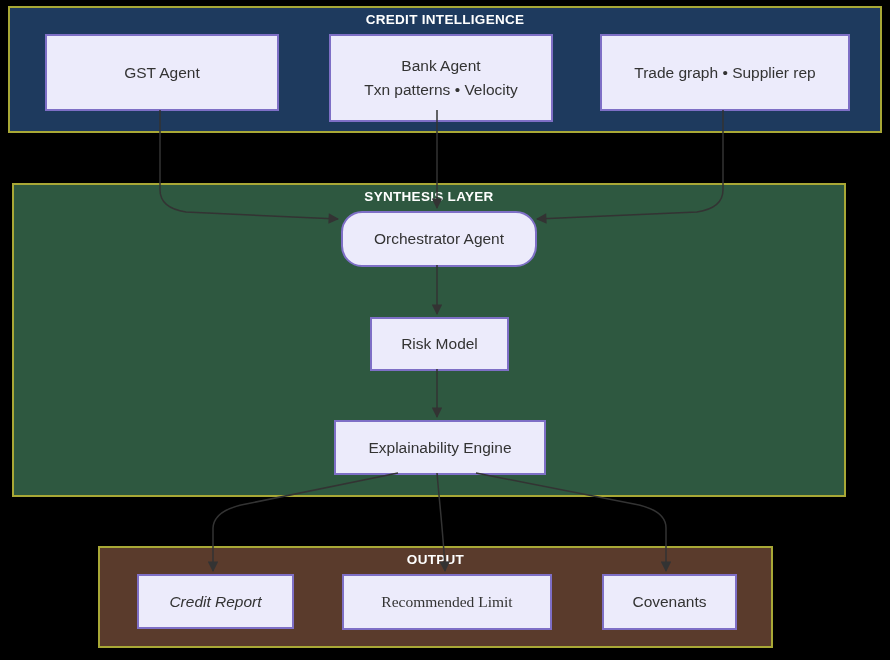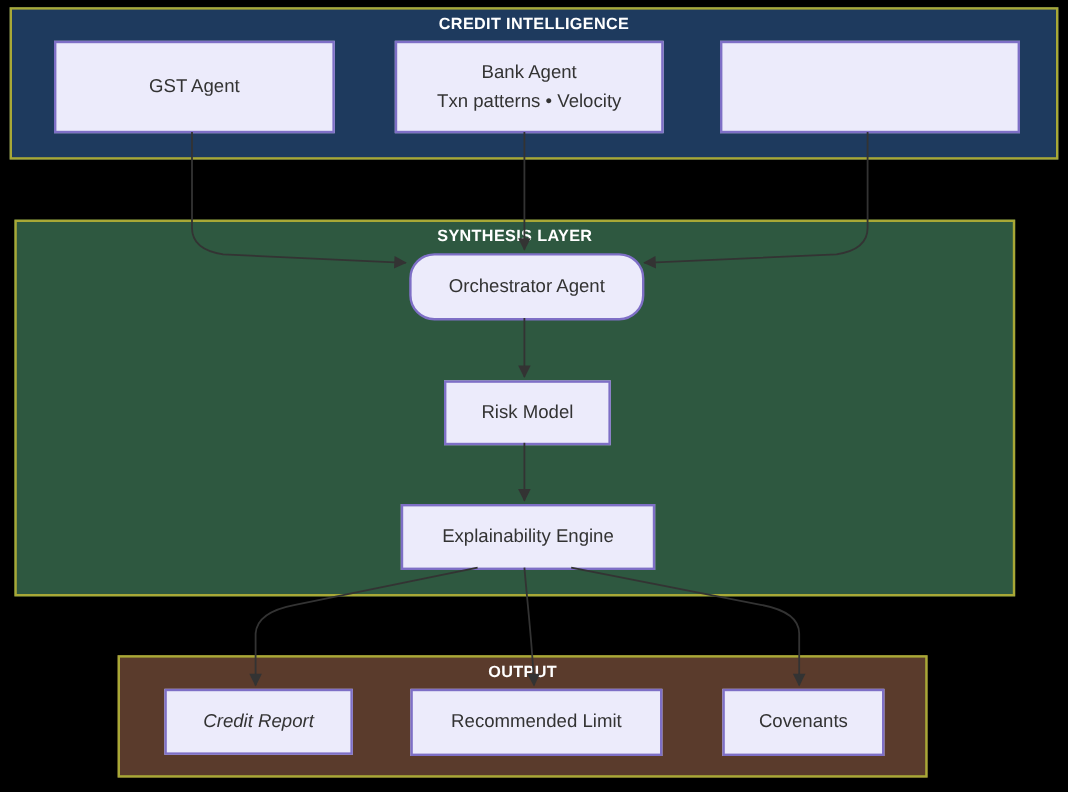--- a/index.html
+++ b/index.html
@@ -45,29 +45,29 @@
     border:2px solid var(--node-border);
     color:var(--node-text);
     display:flex;flex-direction:column;
     align-items:center;justify-content:center;
     text-align:center;
     font-size:15.5px;line-height:24px;
     z-index:2;
   }
   
   .node-gst{left:35px;top:26px;width:234px;height:77px;}
-  .node-bank{left:319px;top:26px;width:224px;height:77px;}
+  .node-bank{left:319px;top:26px;width:224px;height:88px;}
   .node-network{left:590px;top:26px;width:250px;height:77px;}
   
   .node-orchestrator{left:327px;top:26px;width:196px;height:56px;border-radius:21px;}
   .node-risk{left:356px;top:132px;width:139px;height:54px;}
   .node-explainability{left:320px;top:235px;width:212px;height:55px;}
   
   .node-credit-report{left:37px;top:26px;width:157px;height:55px;font-style:italic;}
-  .node-recommended-limit{left:242px;top:26px;width:210px;height:56px;}
+  .node-recommended-limit{left:242px;top:26px;width:210px;height:56px;font-family:Liberation Serif, serif;}
   .node-covenants{left:502px;top:26px;width:135px;height:56px;}
 
   .edges{
     position:absolute;left:0;top:0;width:890px;height:660px;
     z-index:5;pointer-events:none;
   }
   .edges path.edge{
     fill:none;
     stroke:var(--edge-color);
     stroke-width:1.5px;
@@ -84,20 +84,21 @@
     <div class="node node-gst">
       <span>GST Agent</span>
     </div>
 
     <div class="node node-bank">
       <span>Bank Agent</span>
       <span>Txn patterns • Velocity</span>
     </div>
 
     <div class="node node-network">
+      <span>Trade graph • Supplier rep</span>
     </div>
   </section>
 
   <section class="cluster cluster-synthesis">
     <div class="cluster-title">SYNTHESIS LAYER</div>
 
     <div class="node node-orchestrator">
       <span>Orchestrator Agent</span>
     </div>
 

